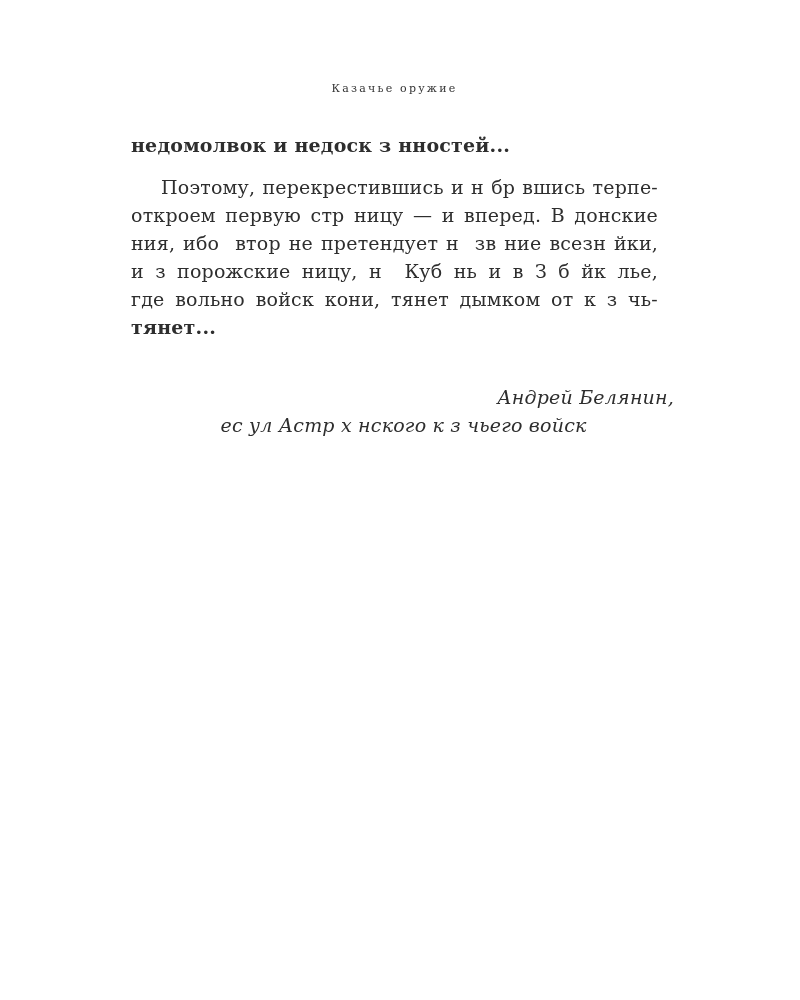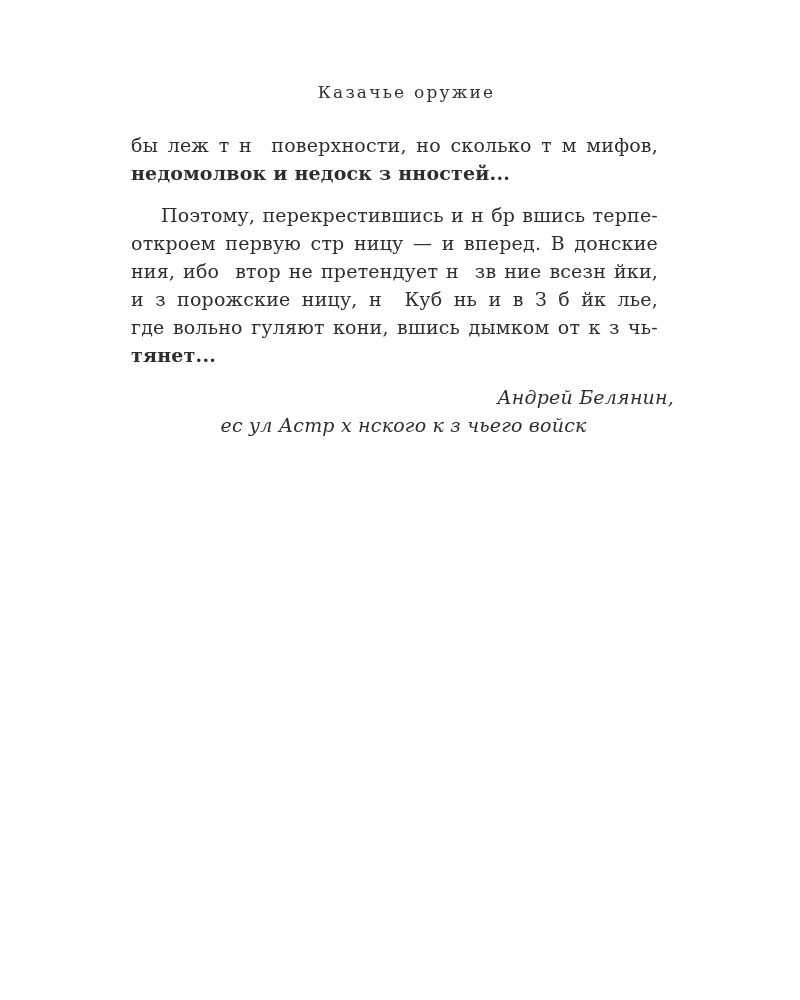--- a/index.html
+++ b/index.html
@@ -12,24 +12,24 @@
     width: 800px;
     height: 1000px;
     background: #ffffff;
     overflow: hidden;
     font-family: "DejaVu Serif", "Liberation Serif", serif;
     color: #2e2e2e;
   }
   .running-header {
     position: absolute;
     top: 82px;
-    left: 143px;
+    left: 131px;
     width: 527px;
     text-align: center;
-    font-size: 17px;
+    font-size: 11px;
     letter-spacing: 2.2px;
     font-weight: 500;
     color: #333333;
   }
   .body-block {
     position: absolute;
     top: 131px;
     left: 131px;
     width: 527px;
     font-size: 19px;
@@ -72,27 +72,26 @@
   }
 </style>
 </head>
 <body>
 
 <div class="page">
 
   <div class="running-header">Казачье оружие</div>
 
   <div class="body-block">
-    <div class="line">бы леж т н  поверхности, но сколько т м мифов,</div>
     <div class="line para-end">недомолвок и недоск з нностей...</div>
     <div class="line indent">Поэтому, перекрестившись и н бр вшись терпе-</div>
     <div class="line">откроем первую стр ницу — и вперед. В донские</div>
     <div class="line">ния, ибо  втор не претендует н  зв ние всезн йки,</div>
     <div class="line">и з порожские ницу, н  Куб нь и в З б йк лье,</div>
-    <div class="line">где вольно гуляют кони, вшись дымком от к з чь-</div>
+    <div class="line">где вольно войск кони, тянет дымком от к з чь-</div>
     <div class="line para-end">тянет...</div>
   </div>
 
   <div class="signature-block">
     <div class="signature-line author">Андрей Белянин,</div>
     <div class="signature-line rank">ес ул Астр х нского к з чьего войск</div>
   </div>
 
 </div>
 

